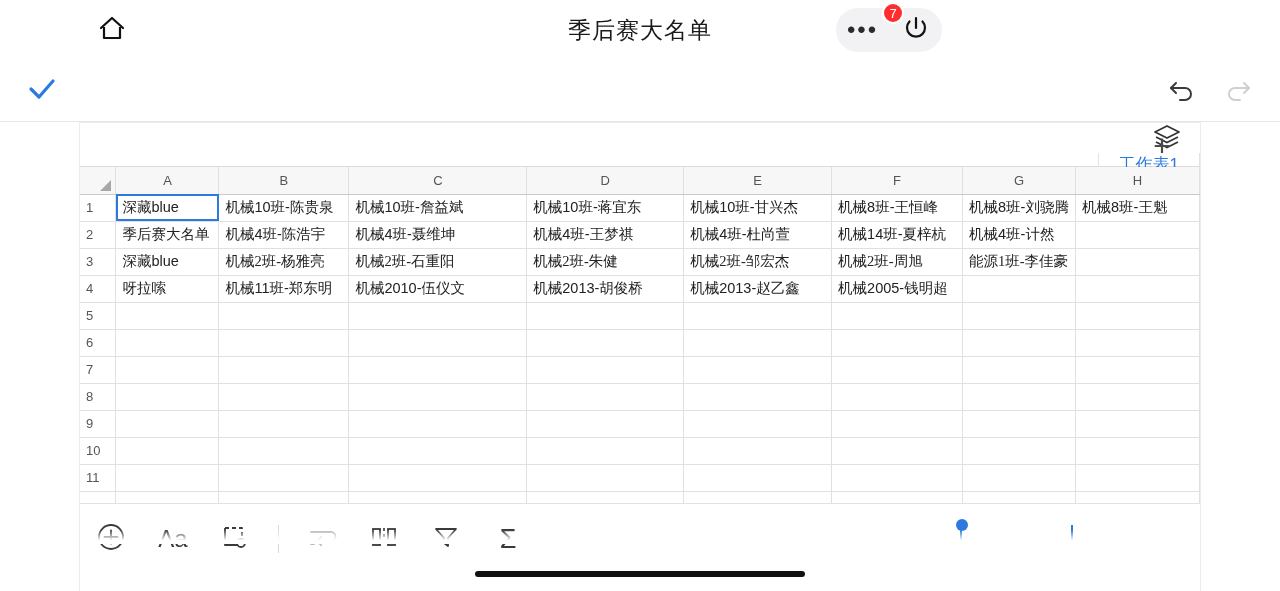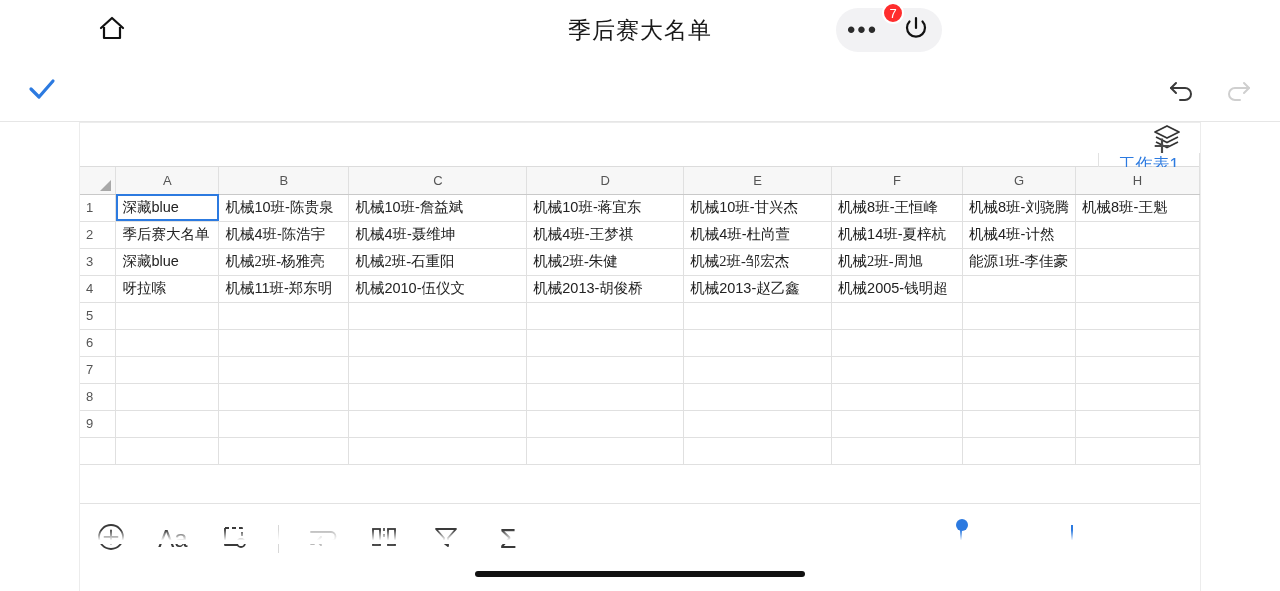--- a/index.html
+++ b/index.html
@@ -450,20 +450,42 @@
             <td></td>
             <td></td>
             <td></td>
             <td></td>
             <td></td>
             <td></td>
             <td></td>
             <td></td>
           </tr>
           <tr>
+            <td class="rowhead">10</td>
+            <td></td>
+            <td></td>
+            <td></td>
+            <td></td>
+            <td></td>
+            <td></td>
+            <td></td>
+            <td></td>
+          </tr>
+          <tr>
+            <td class="rowhead">11</td>
+            <td></td>
+            <td></td>
+            <td></td>
+            <td></td>
+            <td></td>
+            <td></td>
+            <td></td>
+            <td></td>
+          </tr>
+          <tr>
             <td class="rowhead"></td>
             <td></td>
             <td></td>
             <td></td>
             <td></td>
             <td></td>
             <td></td>
             <td></td>
             <td></td>
           </tr>

